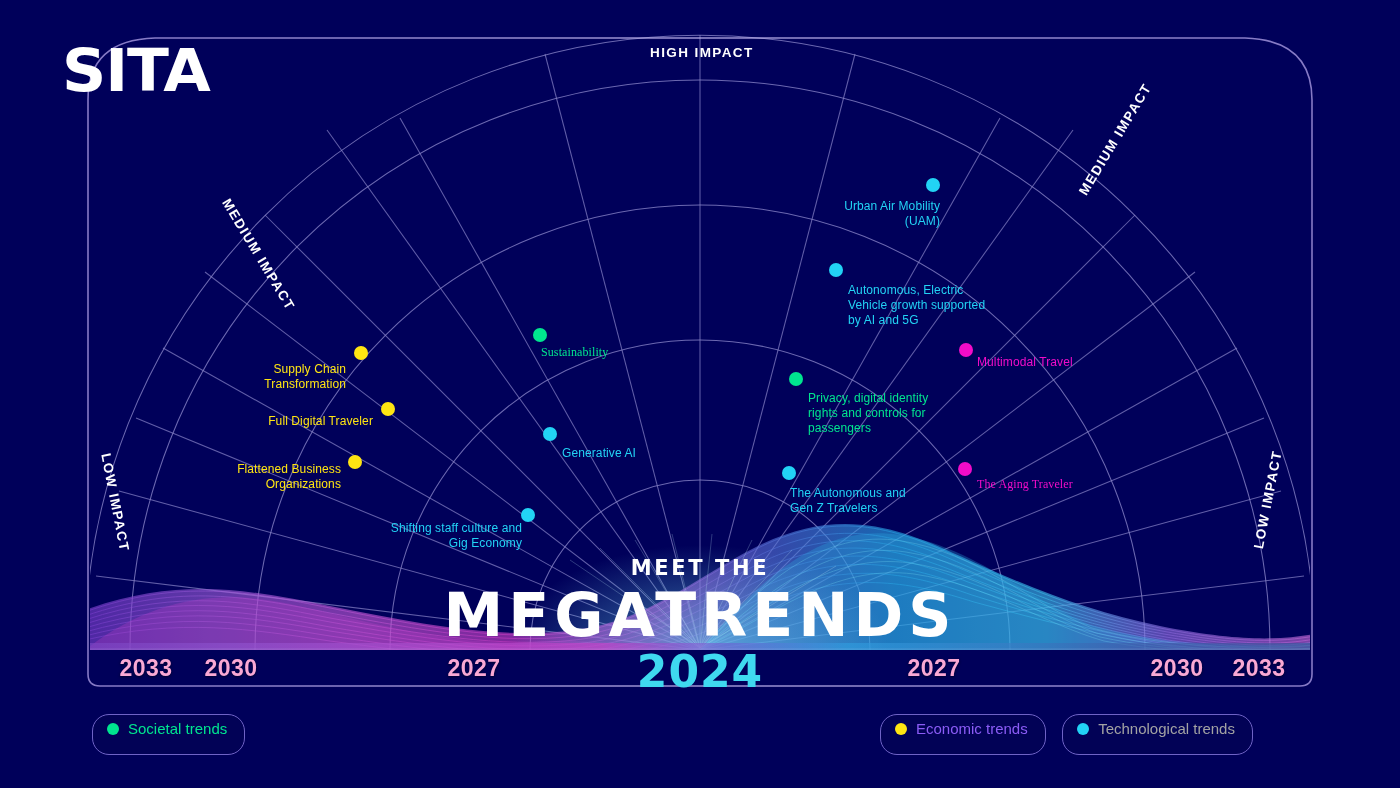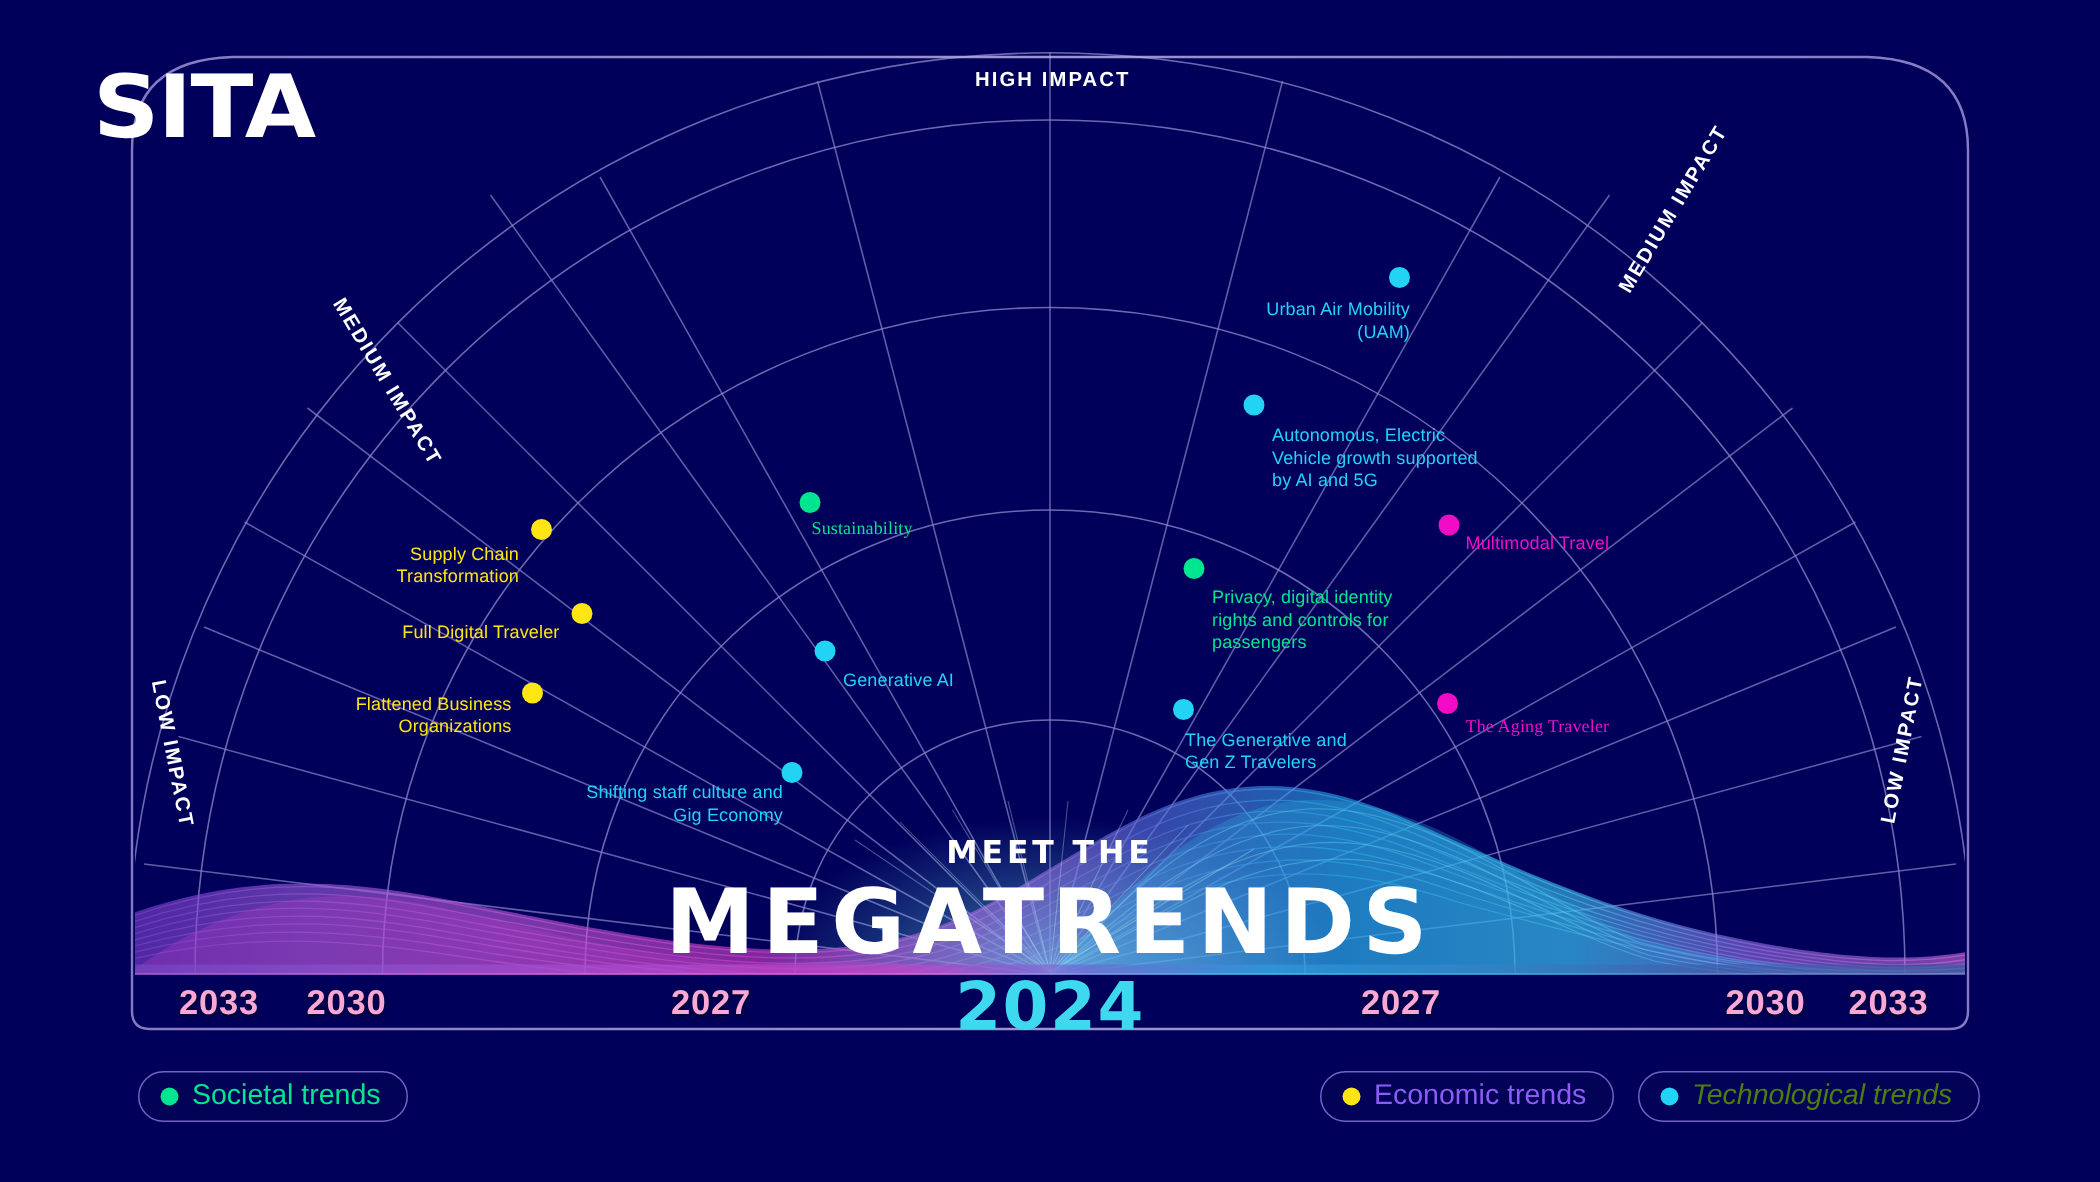--- a/index.html
+++ b/index.html
@@ -59,21 +59,21 @@
   .yr2024 {
     color:#3fd9ef; font-size:44px; font-weight:bold;
     letter-spacing:1px; line-height:1; margin-top:2px;
     font-family:"DejaVu Sans", sans-serif;
   }
 
   .legend { position:absolute; top:714px; height:32px; }
   .pill {
     display:inline-flex; align-items:center; gap:9px;
     border:1.4px solid #6f63c6; border-radius:17px;
-    padding:6px 17px 7px 14px; font-size:19px; line-height:1;
+    padding:6px 17px 18px 14px; font-size:15px; line-height:1;
     background:rgba(5,5,80,.35);
   }
   .pill .pd { width:12px; height:12px; border-radius:50%; display:inline-block; }
 </style>
 </head>
 <body>
 
 <div id="stage">
 
   <svg class="radar" viewBox="0 0 1400 788">
@@ -265,35 +265,35 @@
 by AI and 5G</div>
       <div class="dot" style="left: 966px; top: 350px; background: rgb(242, 12, 200);"></div>
       <div class="lbl l" style="left: 977px; top: 355px; color: rgb(242, 12, 200);">Multimodal Travel</div>
       <div class="dot" style="left: 796px; top: 379px; background: rgb(0, 229, 143);"></div>
       <div class="lbl l" style="left: 808px; top: 391px; color: rgb(0, 229, 143);">Privacy, digital identity
 rights and controls for
 passengers</div>
       <div class="dot" style="left: 965px; top: 469px; background: rgb(242, 12, 200);"></div>
       <div class="lbl l" style="left: 977px; top: 477px; color: rgb(242, 12, 200); font-family: Liberation Serif, serif;">The Aging Traveler</div>
       <div class="dot" style="left: 789px; top: 473px; background: rgb(34, 211, 245);"></div>
-      <div class="lbl l" style="left: 790px; top: 486px; color: rgb(34, 211, 245);">The Generative and
+      <div class="lbl l" style="left: 790px; top: 486px; color: rgb(34, 211, 245);">The Autonomous and
 Gen Z Travelers</div>
     </div>
 
   <div class="legend" style="left:92px;">
     <span class="pill">
       <span class="pd" style="background: rgb(0, 229, 143);"></span>
       <span style="color: rgb(0, 229, 143);">Societal trends</span>
     </span>
   </div>
 
   <div class="legend" style="left:880px;">
     <span class="pill">
       <span class="pd" style="background: rgb(255, 229, 18);"></span>
       <span style="color: #8b5cf6;">Economic trends</span>
     </span>
     <span class="pill" style="margin-left:12px;">
       <span class="pd" style="background: rgb(34, 211, 245);"></span>
-      <span style="color: #4d7c0f; font-style: italic;">Technological trends</span>
+      <span style="color: #a3a3a3;">Technological trends</span>
     </span>
   </div>
 
 </div>
 
 </body></html>

